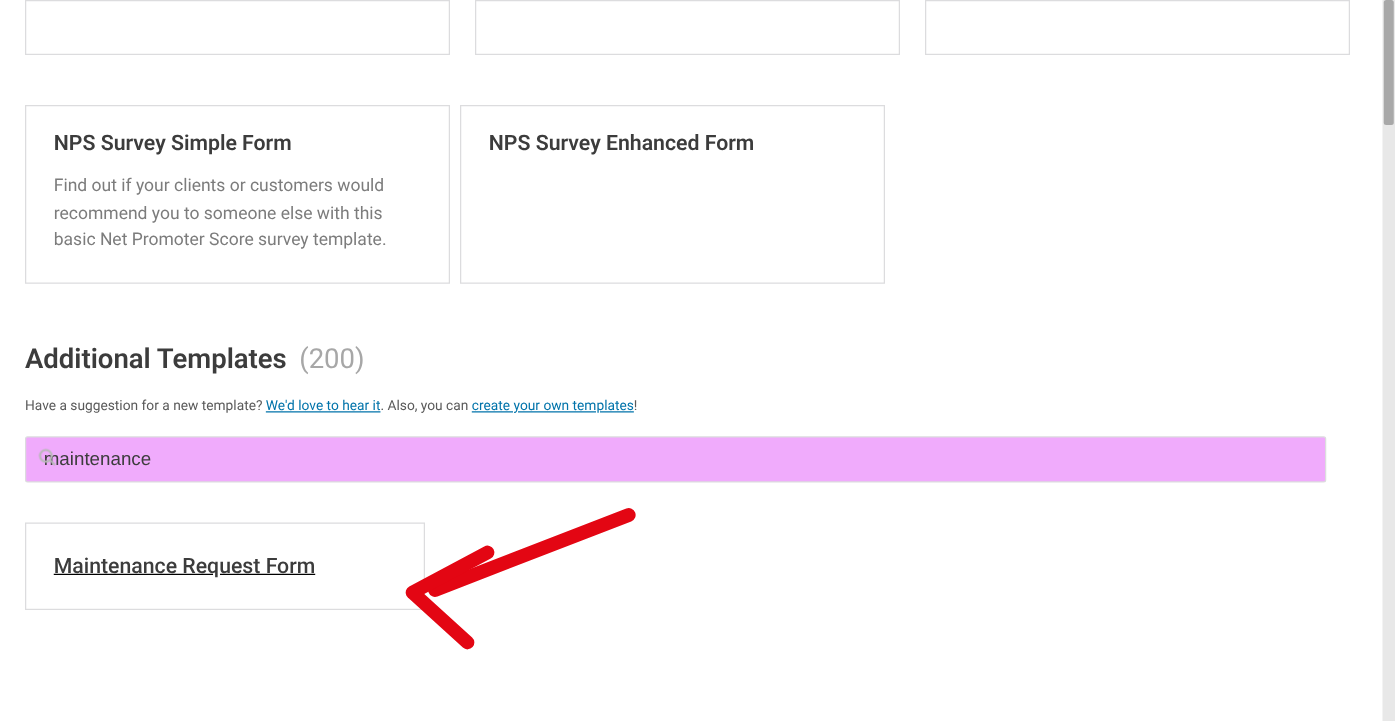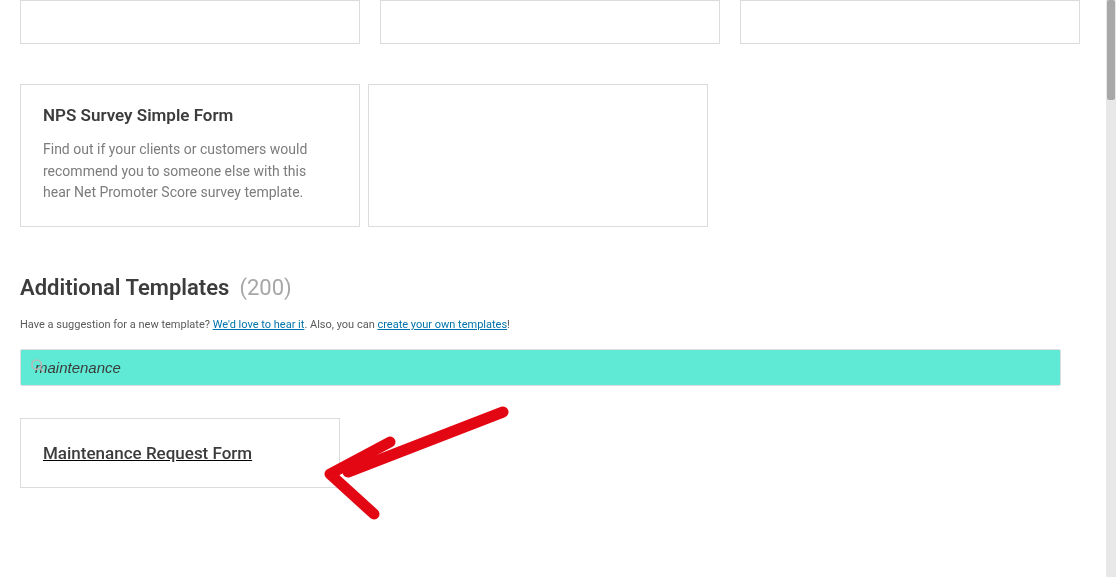--- a/index.html
+++ b/index.html
@@ -104,27 +104,26 @@
       position: absolute;
       left: 10px;
       top: 50%;
       transform: translateY(-50%);
       color: #b8b8b8;
       pointer-events: none;
     }
     .search-input {
       width: 1041px;
       border: 1px solid #dcdcde;
-      background: #5eead4;
+      background: #f0abfc;
       font-size: 15px;
       padding: 9px 12px 9px 14px;
       color: #3c3c3c;
       outline: none;
       border-radius: 2px;
-      font-style: italic;
     }
     .result-card {
       width: 320px;
       border: 1px solid #dcdcde;
       background: #fff;
       padding: 24px 22px;
       cursor: pointer;
       text-decoration: underline;
     }
     .result-card .card-title {
@@ -144,23 +143,24 @@
 
   <div class="top-row">
     <div class="empty-card"></div>
     <div class="empty-card"></div>
     <div class="empty-card"></div>
   </div>
 
   <div class="card-row">
     <div class="template-card">
       <div class="card-title">NPS Survey Simple Form</div>
-      <div class="card-desc">Find out if your clients or customers would recommend you to someone else with this hear Net Promoter Score survey template.</div>
+      <div class="card-desc">Find out if your clients or customers would recommend you to someone else with this basic Net Promoter Score survey template.</div>
     </div>
     <div class="template-card">
+      <div class="card-title">NPS Survey Enhanced Form</div>
     </div>
   </div>
 
   <div class="section-header">
     <span class="section-title">Additional Templates</span>
     <span class="section-count">(200)</span>
   </div>
 
   <p class="section-sub">
     <span>Have a suggestion for a new template? </span><a href="#">We'd love to hear it</a><span>. Also, you can </span><a href="#">create your own templates</a><span>!</span>

